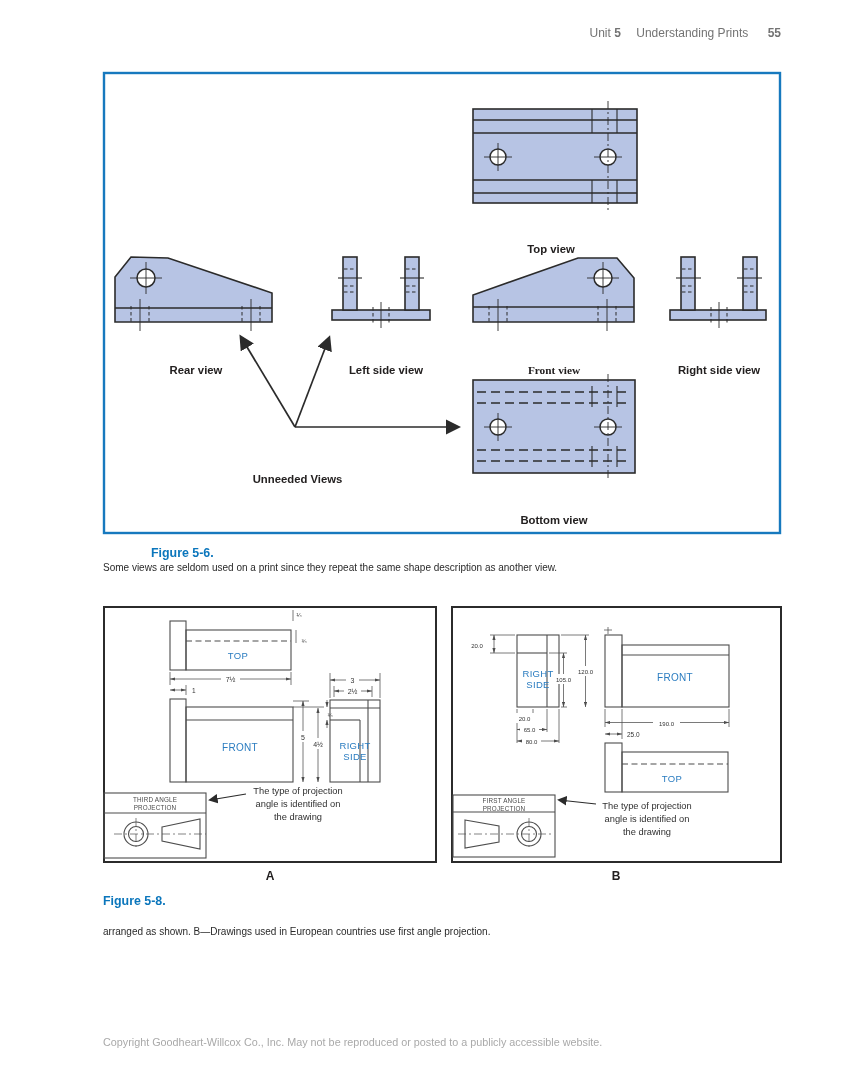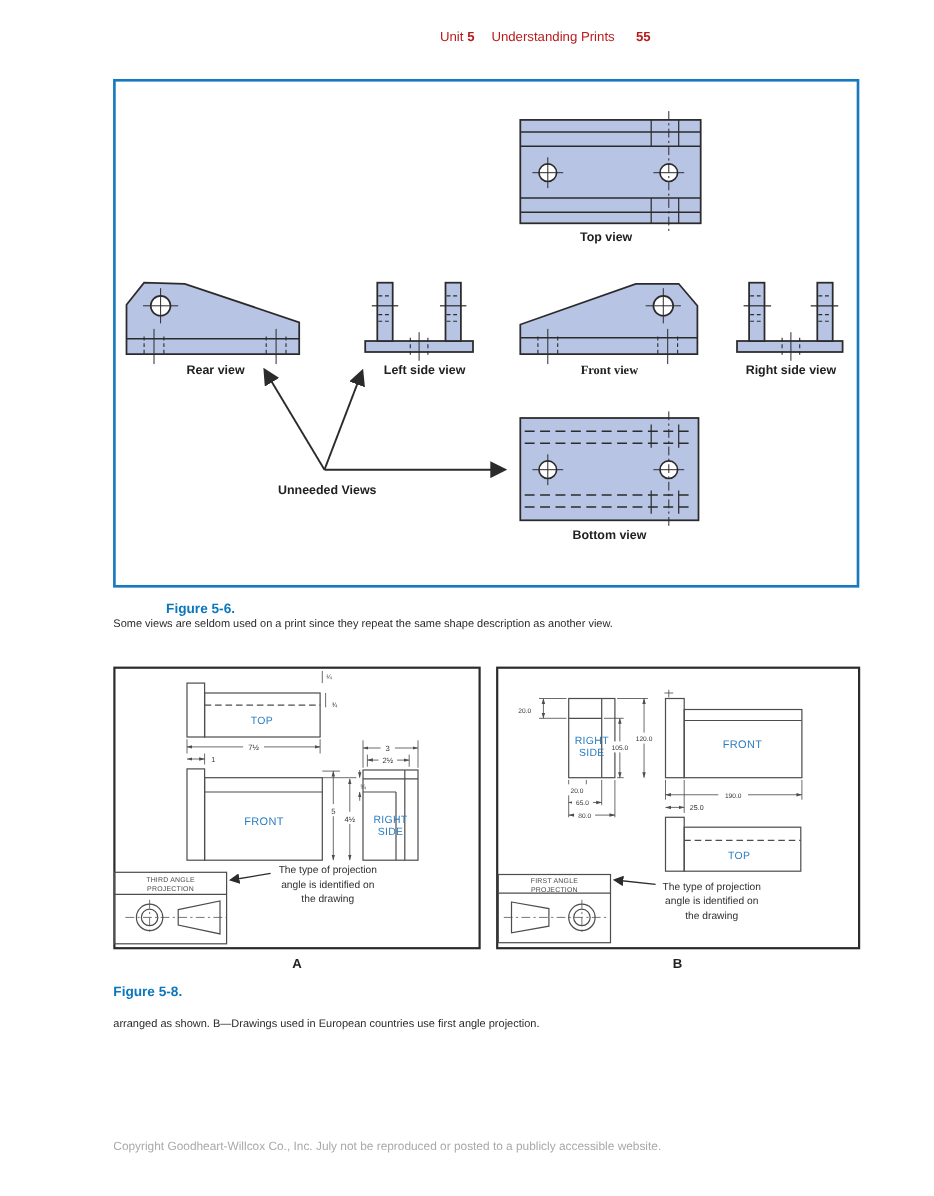--- a/index.html
+++ b/index.html
@@ -25,25 +25,25 @@
   .ddd{stroke:#4d4d4d;stroke-width:0.7;fill:none;stroke-dasharray:8 3 2 3;}
   .pb{stroke:#2b2b2b;stroke-width:2;fill:#ffffff;}
   .wb{fill:#ffffff;stroke:none;}
   .an{stroke:#2b2b2b;stroke-width:1.2;fill:none;}
   text.dt{font-family:"Liberation Sans",sans-serif;font-size:7px;fill:#333333;text-anchor:middle;}
   text.dt6{font-family:"Liberation Sans",sans-serif;font-size:6px;fill:#333333;text-anchor:middle;}
   text.dts{font-family:"Liberation Sans",sans-serif;font-size:6.5px;fill:#333333;text-anchor:start;}
   text.tb{font-family:"Liberation Sans",sans-serif;font-size:6.3px;fill:#4a4a4a;text-anchor:middle;letter-spacing:.2px;}
 
   
-  .hdr{position:absolute;left:400px;top:26px;width:381px;text-align:left;
-       font-size:12px;color:#b91c1c;}
+  .hdr{position:absolute;left:400px;top:26px;width:381px;text-align:right;
+       font-size:12px;color:#737373;}
   .hdr b{font-weight:bold;}
   .hdr .sp1{margin-left:12px;} .hdr .sp2{margin-left:16px;}
-  .f6lab{position:absolute;font-size:11.3px;font-weight:bold;color:#232020;text-align:center;}
+  .f6lab{position:absolute;font-size:11.3px;font-weight:bold;color:#232020;text-align:center;margin-top:33px;}
   .capT{position:absolute;left:103px;font-size:12.4px;font-weight:bold;color:#0b76bc;}
   .capB{position:absolute;left:103px;font-size:10px;color:#2a2a2a;white-space:nowrap;}
   .blab{position:absolute;font-size:9.5px;color:#2a7cc0;text-align:center;line-height:11px;letter-spacing:.3px;}
   .anno{position:absolute;width:140px;font-size:9.3px;color:#303030;text-align:center;line-height:13px;}
   .anno span{display:block;}
   .plab{position:absolute;width:60px;text-align:center;font-size:12px;font-weight:bold;color:#232020;}
   .foot{position:absolute;left:103px;top:1036px;font-size:10.8px;color:#a9a9a9;}
 </style>
 </head>
 <body>
@@ -363,15 +363,15 @@
     <span>angle is identified on</span>
     <span>the drawing</span>
   </div>
 
   <div class="plab" style="left:240px;top:869px;">A</div>
   <div class="plab" style="left:586px;top:869px;">B</div>
 
   <div class="capT" style="top:894px;">Figure 5-8.</div>
   <div class="capB" style="top:926px;">arranged as shown. B—Drawings used in European countries use first angle projection.</div>
 
-  <div class="foot">Copyright Goodheart-Willcox Co., Inc. July not be reproduced or posted to a publicly accessible website.</div>
+  <div class="foot">Copyright Goodheart-Willcox Co., Inc. May not be reproduced or posted to a publicly accessible website.</div>
 
 </div>
 
 </body></html>

